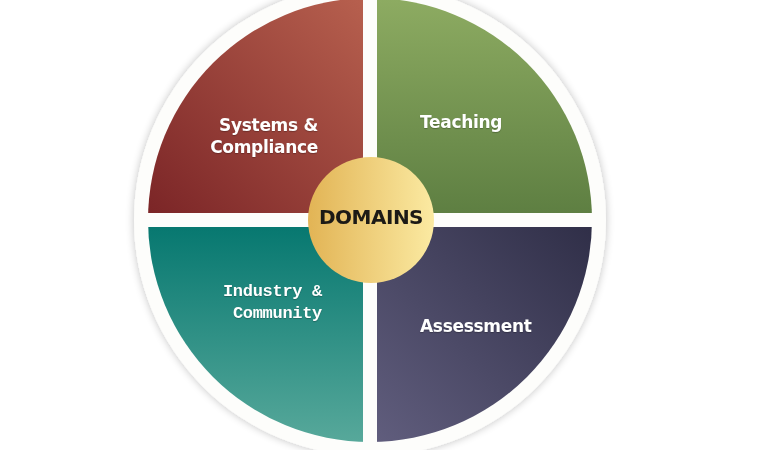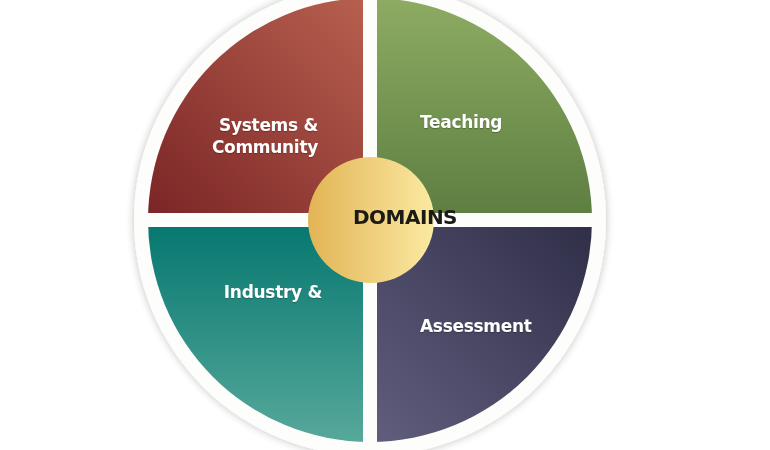--- a/index.html
+++ b/index.html
@@ -7,21 +7,21 @@
   .stage { position: absolute; left: 0; top: 0; width: 770px; height: 450px; }
   svg.diagram { position: absolute; left: 0; top: 0; }
   .label {
     position: absolute; color: #ffffff; font-weight: bold; font-size: 17px;
     line-height: 22px; letter-spacing: -0.3px;
     text-shadow: 0 1px 1px rgba(0,0,0,0.25);
   }
   .label.right { text-align: right; }
   .hub-label {
     position: absolute; left: 308px; top: 205px; width: 126px; text-align: center;
-    font-weight: bold; font-size: 20px; color: #1c1a16; letter-spacing: -0.5px; padding-left: 34px;
+    font-weight: bold; font-size: 20px; color: #1c1a16; letter-spacing: -0.5px;
   }
 </style>
 </head>
 <body>
 
 <div class="stage">
   <svg class="diagram" width="770" height="450" viewBox="0 0 770 450">
     <defs>
       <linearGradient id="gTL" x1="1" y1="0" x2="0" y2="1">
         <stop offset="0" stop-color="#b8614f"></stop>
@@ -66,29 +66,30 @@
       <rect x="377" y="-10" width="223" height="223" fill="url(#gTR)"></rect>
       <rect x="140" y="227" width="223" height="223" fill="url(#gBL)"></rect>
       <rect x="377" y="227" width="223" height="223" fill="url(#gBR)"></rect>
     </g>
 
     <circle cx="371" cy="220" r="63" fill="url(#gHub)"></circle>
   </svg>
 
   <div class="label right" style="left:190px; top:114px; width:128px;">
     <div>Systems &amp;</div>
-    <div>Community</div>
+    <div>Compliance</div>
   </div>
 
   <div class="label" style="left:420px; top:111px; width:120px;">
     <div>Teaching</div>
   </div>
 
-  <div class="label right" style="left:190px; top:281px; width:132px;">
+  <div class="label right" style="left:190px; top:281px; width:132px;font-family:Liberation Mono, monospace;">
     <div>Industry &amp;</div>
+    <div>Community</div>
   </div>
 
   <div class="label" style="left:420px; top:315px; width:130px;">
     <div>Assessment</div>
   </div>
 
   <div class="hub-label">DOMAINS</div>
 </div>
 
 </body></html>

